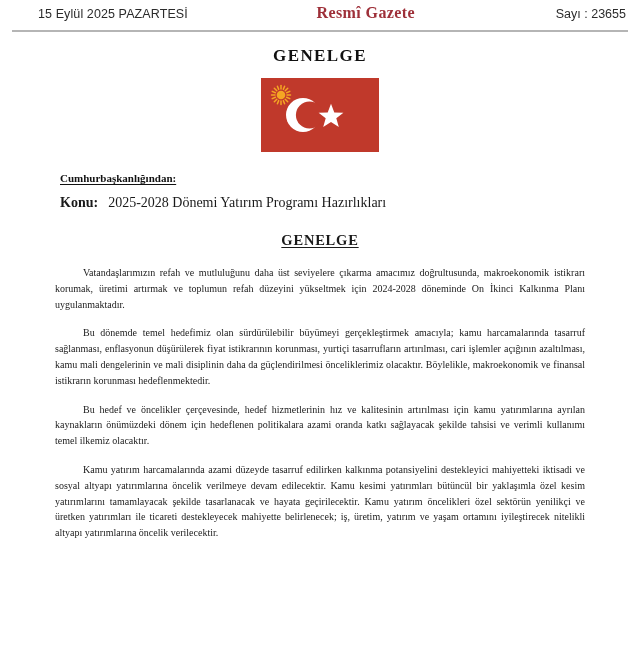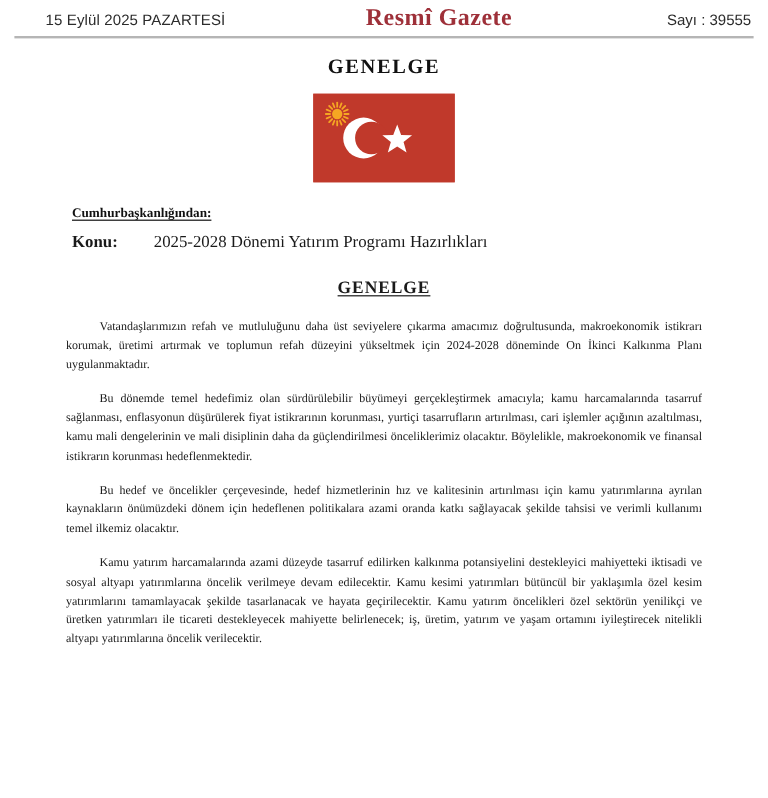--- a/index.html
+++ b/index.html
@@ -34,21 +34,21 @@
     font-family: "Liberation Sans", "DejaVu Sans", sans-serif;
     font-size: 12.5px;
     color: #2b2b2b;
     letter-spacing: 0.1px;
     white-space: nowrap;
     flex: 0 0 auto;
     margin-left: 24px;
   }
   .gazette-name {
     font-family: "Liberation Serif", "DejaVu Serif", serif;
-    font-size: 20px;
+    font-size: 16px;
     font-weight: bold;
     color: #9e3039;
     letter-spacing: 0.4px;
     white-space: nowrap;
     flex: 0 0 auto;
     position: relative;
     left: -6px;
   }
   .gazette-issue {
     font-family: "Liberation Sans", "DejaVu Sans", sans-serif;
@@ -103,21 +103,21 @@
     display: inline-block;
   }
   .subject-row {
     margin-top: 9px;
     font-size: 14px;
     display: flex;
     align-items: baseline;
   }
   .subject-label {
     font-weight: bold;
-    margin-right: 30px;
+    margin-right: 10px;
     flex: 0 0 auto;
   }
   .subject-value {
     flex: 1 1 auto;
   }
 
   
   .circular-head {
     text-align: center;
     margin-top: 20px;
@@ -153,21 +153,21 @@
     margin-bottom: 0;
   }
 </style>
 </head>
 <body>
 
 <div class="masthead">
   <div class="masthead-row">
     <div class="gazette-date">15 Eylül 2025 PAZARTESİ</div>
     <div class="gazette-name">Resmî Gazete</div>
-    <div class="gazette-issue">Sayı : 39555</div>
+    <div class="gazette-issue">Sayı : 23655</div>
   </div>
 </div>
 <div class="header-rule"></div>
 
 <div class="doc-title">GENELGE</div>
 
 <div class="flag-wrap">
   <div class="flag">
     <svg viewBox="0 0 118 74" xmlns="http://www.w3.org/2000/svg" aria-hidden="true">
       <rect x="0" y="0" width="118" height="74" fill="#c0392b"></rect>

